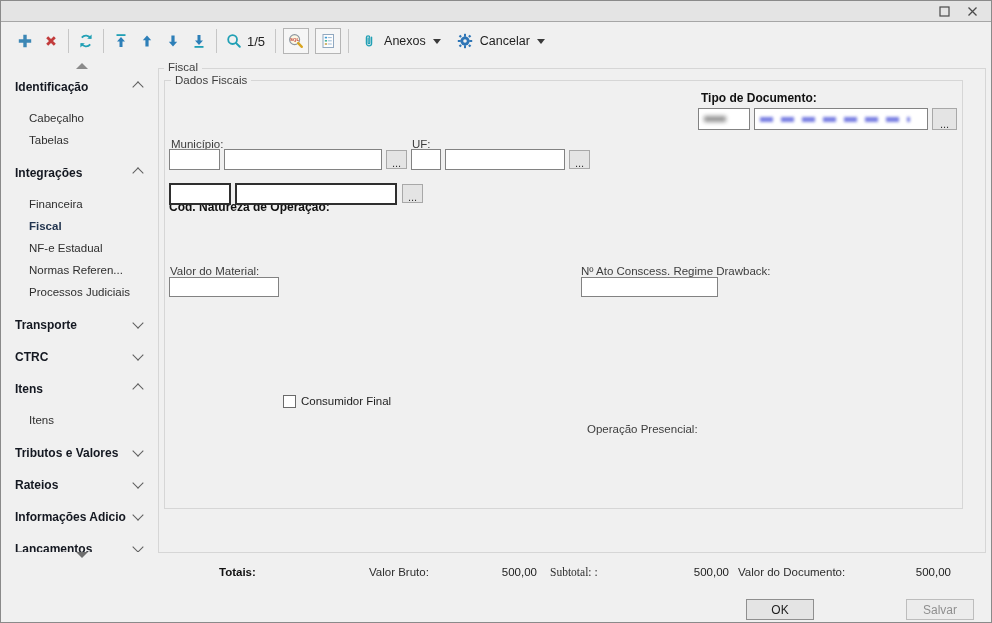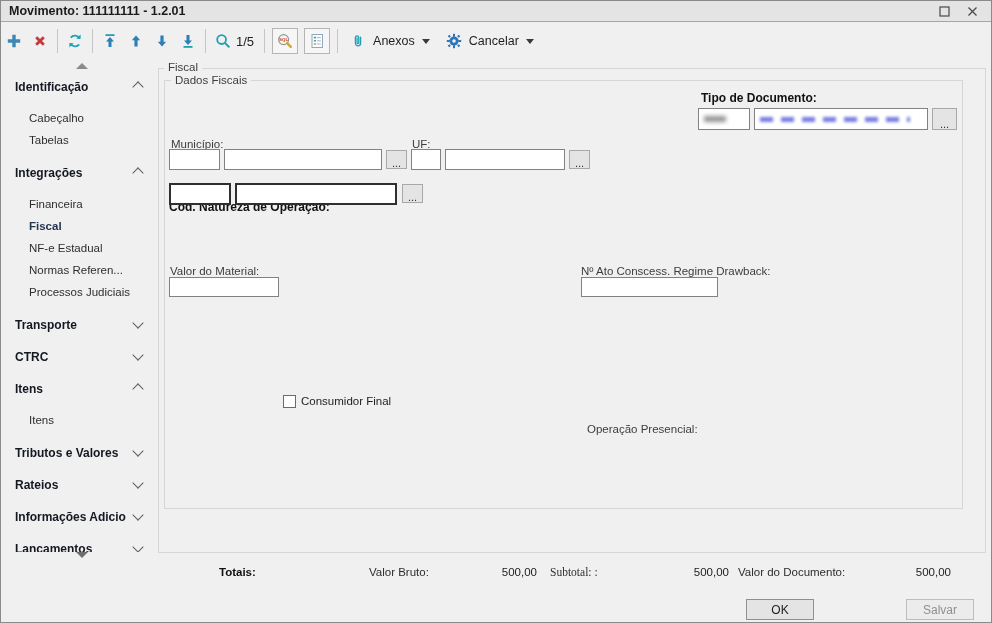--- a/index.html
+++ b/index.html
@@ -7,21 +7,21 @@
        font-family:"Liberation Sans","DejaVu Sans",sans-serif;color:#222;
        border:1px solid #8a8a8a;box-sizing:border-box;overflow:hidden;}
   
   .titlebar{position:absolute;left:0;top:0;width:100%;height:21px;background:#e4e4e4;
             border-bottom:1px solid #a6a6a6;display:flex;align-items:center;box-sizing:border-box;}
   .title{font-size:12.5px;font-weight:bold;color:#1b1b1b;padding-left:8px;}
   .wbtns{margin-left:auto;display:flex;align-items:center;gap:14px;padding-right:12px;}
   .wbtn{width:14px;height:14px;display:flex;align-items:center;justify-content:center;cursor:pointer;}
   
   .toolbar{position:absolute;left:0;top:22px;width:100%;height:36px;background:#f0f0f0;
-           display:flex;align-items:center;padding-left:0;box-sizing:border-box;}
+           display:flex;align-items:center;padding-left:11px;box-sizing:border-box;}
   .tbtn{width:26px;height:26px;display:flex;align-items:center;justify-content:center;cursor:pointer;}
   .tbtn.boxed{border:1px solid #b5b5b5;background:#f6f6f6;width:24px;height:24px;margin:0 3px;}
   .sep{width:1px;height:24px;background:#c6c6c6;margin:0 4px;}
   .tind{font-size:13px;color:#222;margin:0 6px 0 0;}
   .tlabelbtn{display:flex;align-items:center;gap:7px;padding:0 8px;height:26px;cursor:pointer;}
   .tlabel{font-size:12.5px;color:#1e1e1e;}
   .caret{width:0;height:0;border-left:4px solid transparent;border-right:4px solid transparent;
          border-top:5px solid #3a3a3a;}
   
   .sidebar{position:absolute;left:0;top:58px;width:157px;height:493px;overflow:hidden;}
@@ -69,21 +69,20 @@
        justify-content:center;cursor:pointer;}
   .btn.disabled{color:#8f8f8f;border-color:#bdbdbd;background:#ececec;}
   svg{display:block;}
 </style>
 </head>
 <body>
 
 <div class="win">
 
   <div class="titlebar">
-    <div class="title">Movimento: 111111111 - 1.2.01</div>
     <div class="wbtns">
       <div class="wbtn">
         <svg width="11" height="11" viewBox="0 0 11 11">
             <rect x="1" y="1" width="9" height="9" fill="none" stroke="#4a4a4a" stroke-width="1.2"></rect>
           </svg>
       </div>
       <div class="wbtn">
         <svg width="11" height="11" viewBox="0 0 11 11">
             <path d="M1.5 1.5 9.5 9.5 M9.5 1.5 1.5 9.5" stroke="#4a4a4a" stroke-width="1.3"></path>
           </svg>

